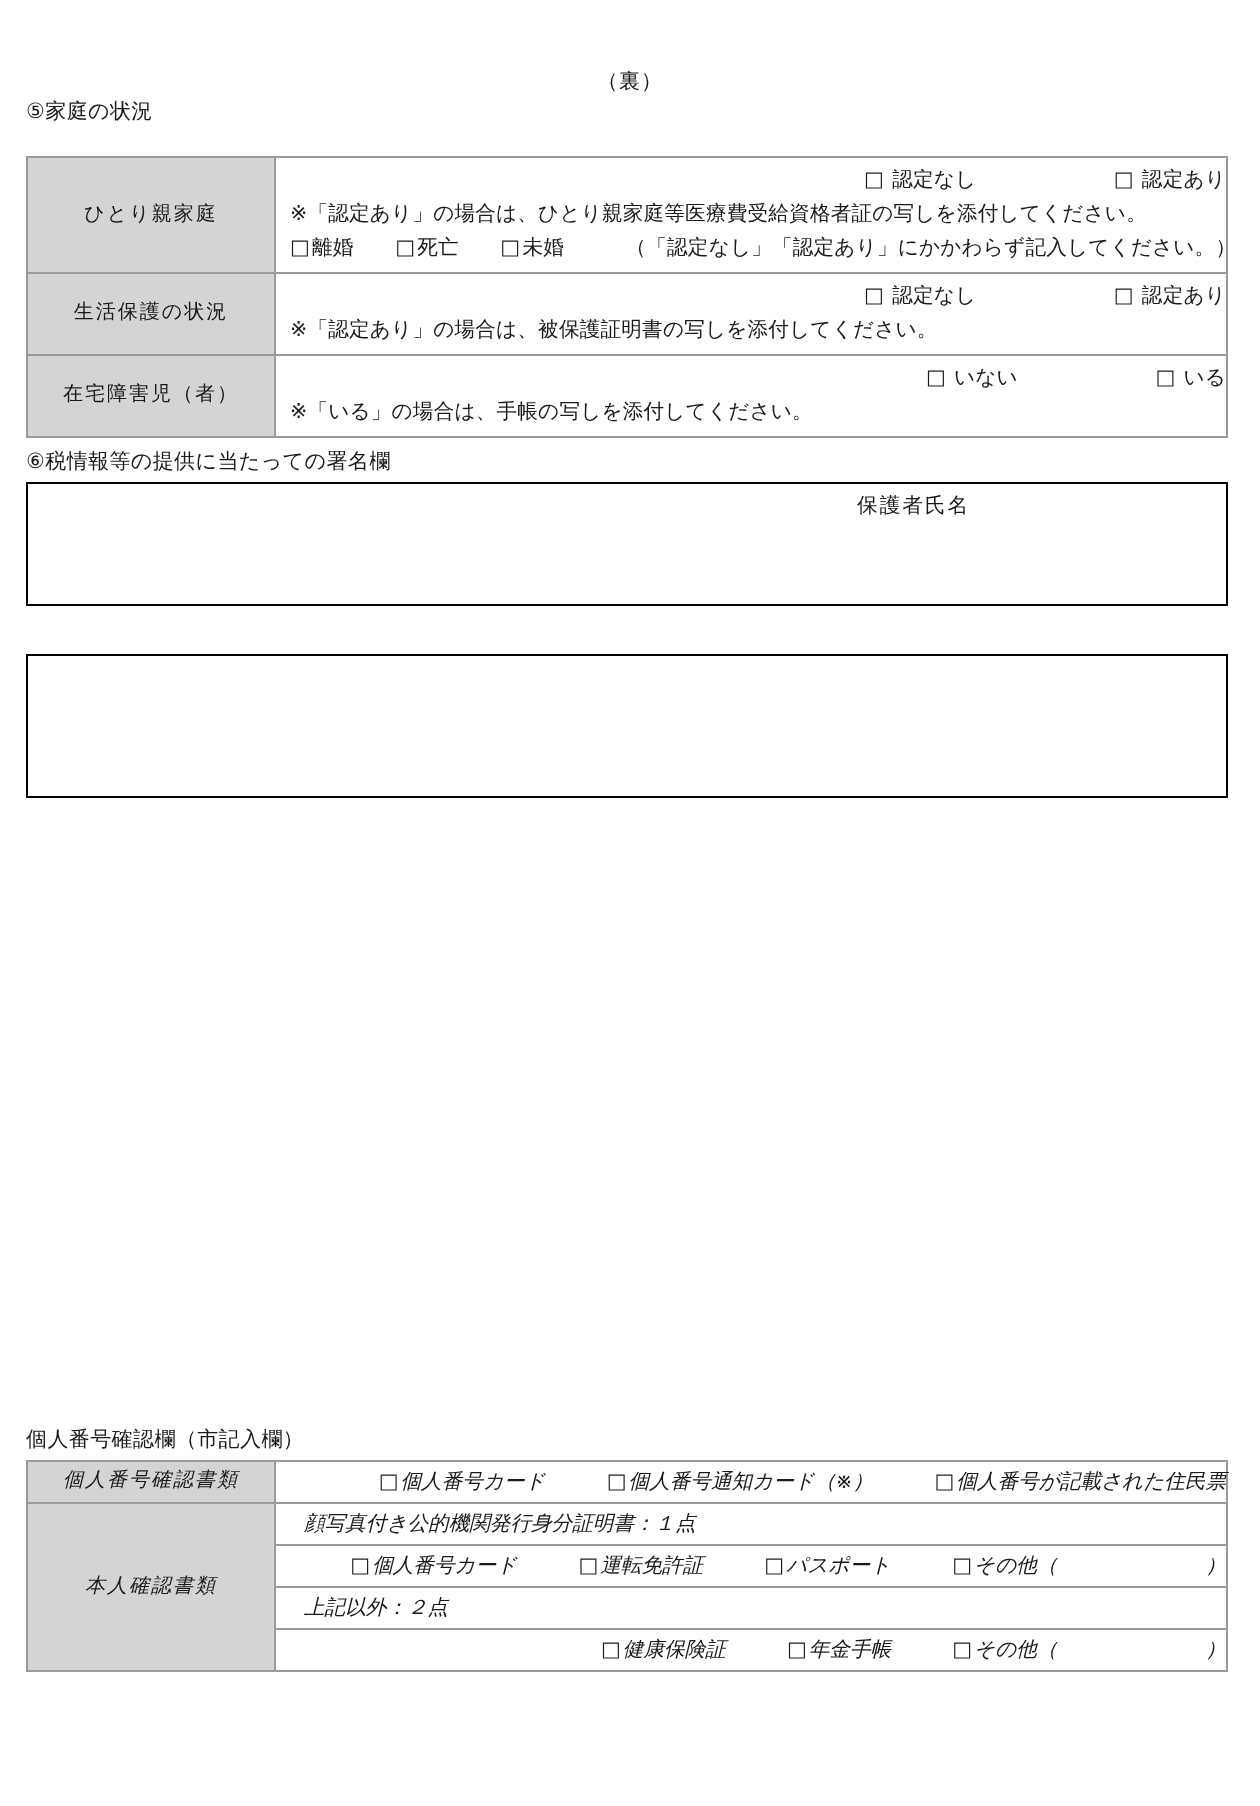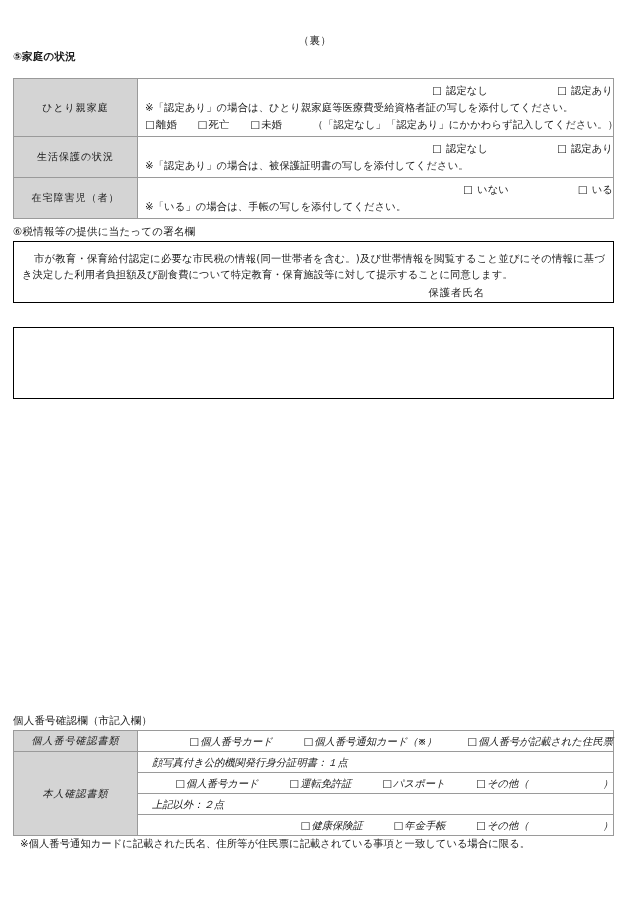--- a/index.html
+++ b/index.html
@@ -36,21 +36,21 @@
   }
 
   
   .section-heading {
     position: absolute;
     font-size: 10.5px;
     line-height: 13px;
     white-space: nowrap;
     letter-spacing: 0.2px;
   }
-  #heading-household { left: 13px; top: 50px; font-weight: bold; }
+  #heading-household { left: 13px; top: 50px; }
   #heading-tax       { left: 13px; top: 225px; }
   #heading-remarks   { left: 13px; top: 311px; margin-top: 24px; }
   #heading-mynumber  { left: 13px; top: 714px; font-weight: normal; }
 
   
   .form-table {
     position: absolute;
     border-collapse: collapse;
     table-layout: fixed;
     border: 1.6px solid #000;
@@ -243,21 +243,20 @@
             <span class="cell-line">※「いる」の場合は、手帳の写しを添付してください。</span>
           </span>
         </td>
       </tr>
     </tbody>
   </table>
 
   <div class="section-heading" id="heading-tax">⑥税情報等の提供に当たっての署名欄</div>
 
   <div id="box-tax-consent">
-    <div class="consent-body">市が教育・保育給付認定に必要な市民税の情報(同一世帯者を含む。)及び世帯情報を閲覧すること並びにその情報に基づき決定した利用者負担額及び副食費について特定教育・保育施設等に対して提示することに同意します。</div>
     <div class="signature-line">保護者氏名</div>
   </div>
 
   <div class="section-heading" id="heading-remarks">⑦備考欄</div>
 
   <div id="box-remarks"></div>
 
   <div class="section-heading" id="heading-mynumber">個人番号確認欄（市記入欄）</div>
 
   <table class="form-table" id="table-mynumber">
@@ -307,15 +306,14 @@
             <span class="opt-gap-mid"></span>
             <span class="opt"><span class="box" style="margin-right:1px">□</span><span>年金手帳</span></span>
             <span class="opt-gap-mid"></span>
             <span class="opt"><span class="box" style="margin-right:1px">□</span><span>その他（</span><span style="display:inline-block;width:74px"></span><span>）</span></span>
           </span>
         </td>
       </tr>
     </tbody>
   </table>
 
-  <div id="footnote-mynumber">※個人番号通知カードに記載された氏名、住所等が住民票に記載されている事項と一致している場合に限る。</div>
 
 </div>
 
 </body></html>

